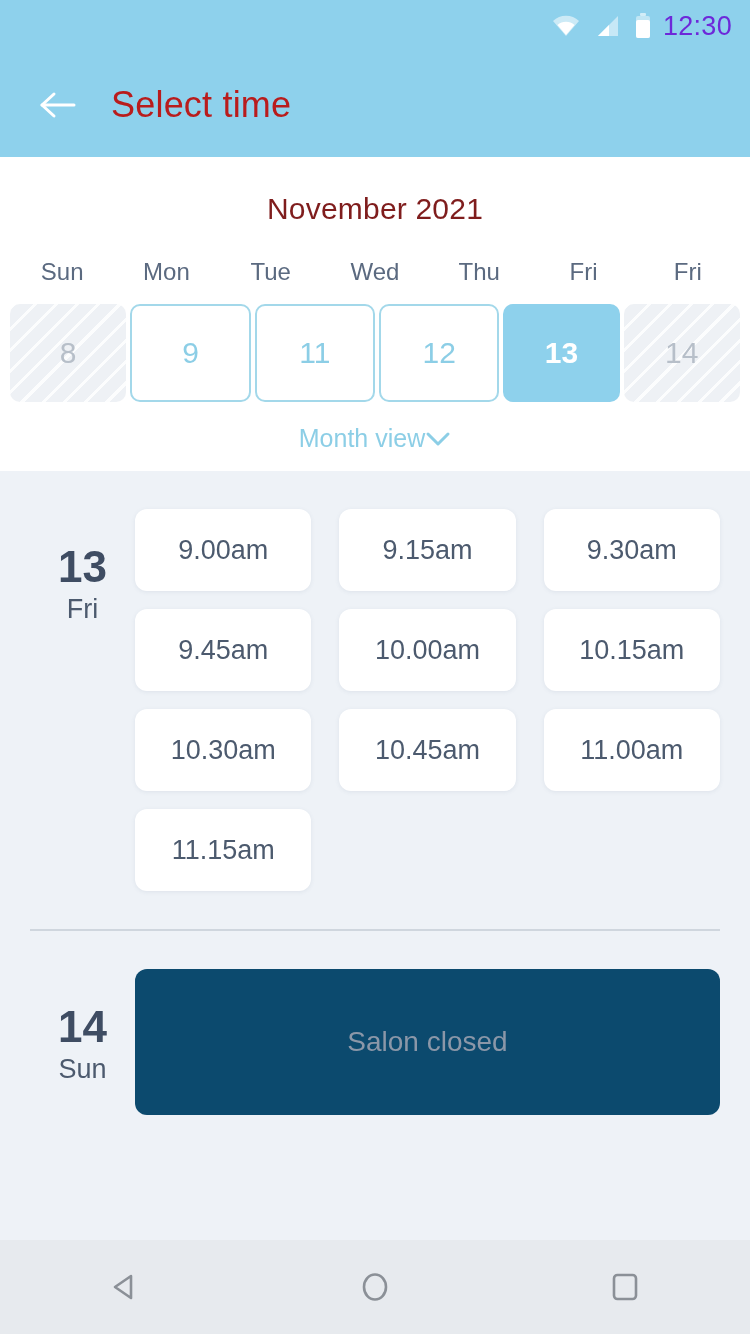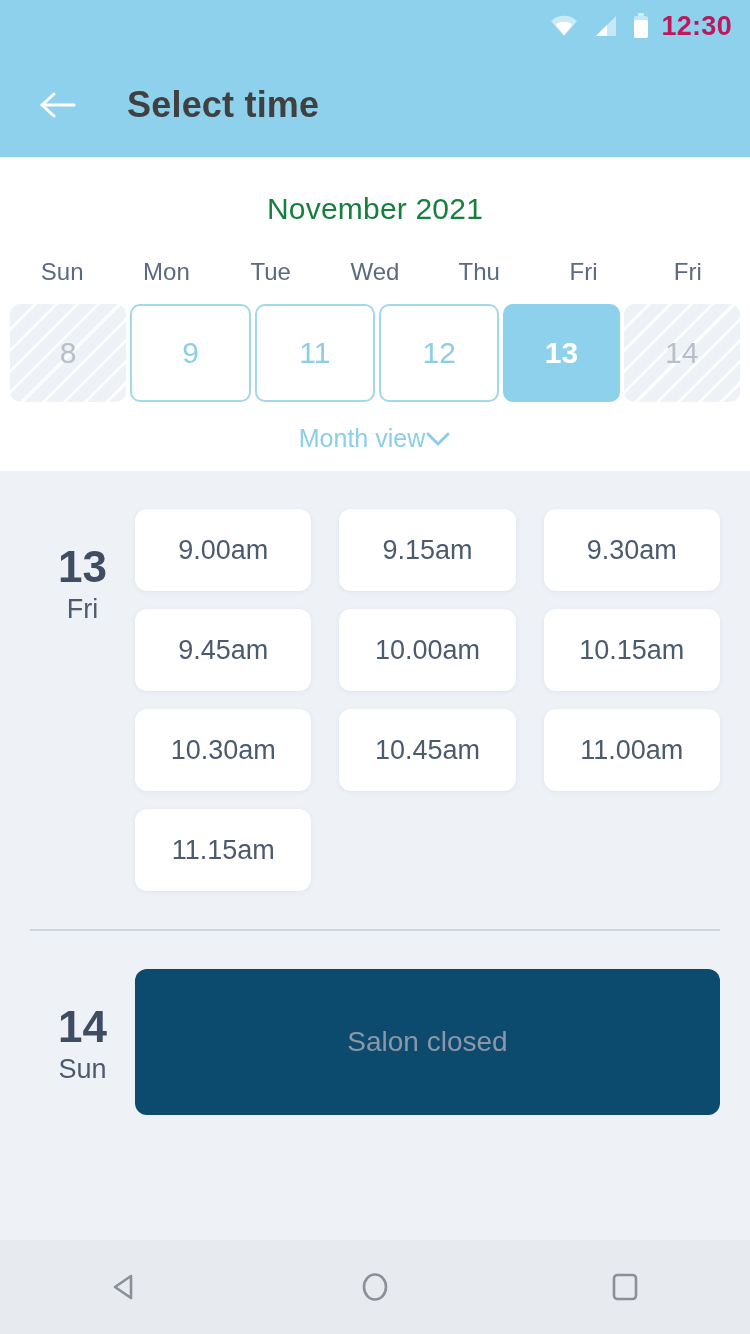--- a/index.html
+++ b/index.html
@@ -23,60 +23,60 @@
   .status-bar {
     height:52px;
     background:#8ed1ec;
     display:flex; align-items:center; justify-content:flex-end;
     padding:0 18px 0 0;
     flex:0 0 auto;
   }
   .status-icons { display:flex; align-items:center; gap:14px; }
   .st-icon { display:block; }
   .status-time {
-    color:#be185d;
+    color:#6d28d9;
     font-size:27px;
-    font-weight:700;
+    font-weight:400;
     letter-spacing:.3px;
     margin-left:12px;
     line-height:1;
   }
 
   
   .app-bar {
     background:#8ed1ec;
     height:105px;
     display:flex; align-items:center;
     padding:0 0 0 30px;
     flex:0 0 auto;
   }
   .back-btn {
     width:56px; height:56px;
     display:flex; align-items:center; justify-content:center;
     cursor:pointer;
     flex:0 0 auto;
   }
   .app-title {
-    color:#404040;
+    color:#b91c1c;
     font-size:36px;
-    font-weight:700;
-    margin-left:41px;
+    font-weight:400;
+    margin-left:25px;
     letter-spacing:.2px;
   }
 
   
   .calendar-panel {
     background:#ffffff;
     flex:0 0 auto;
     padding:0 0 18px 0;
   }
   .cal-month {
     text-align:center;
     font-size:30px;
-    color:#15803d;
+    color:#7f1d1d;
     padding-top:35px;
     letter-spacing:.2px;
   }
   .weekday-row {
     display:flex;
     margin-top:32px;
     padding:0 10px;
   }
   .weekday {
     flex:1;

